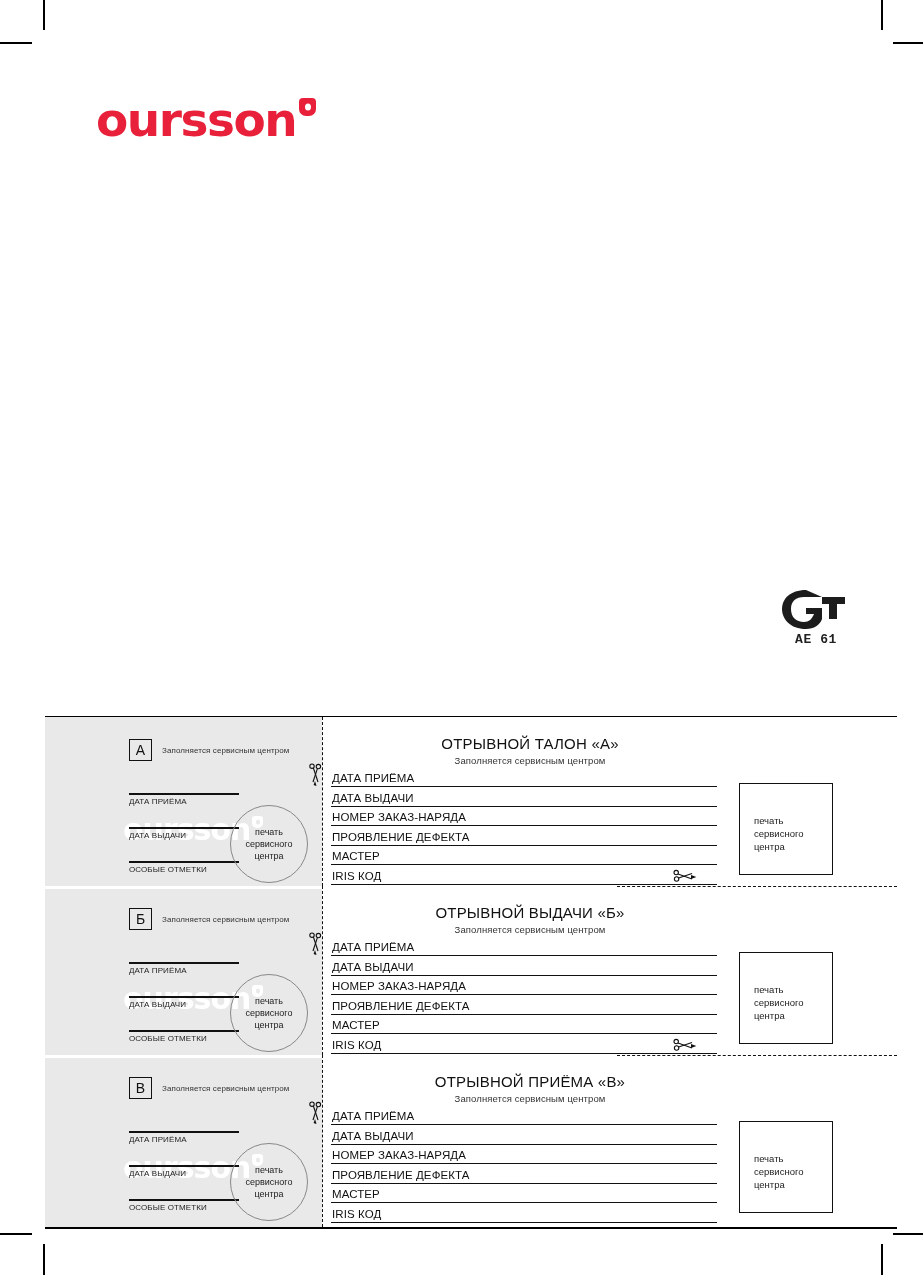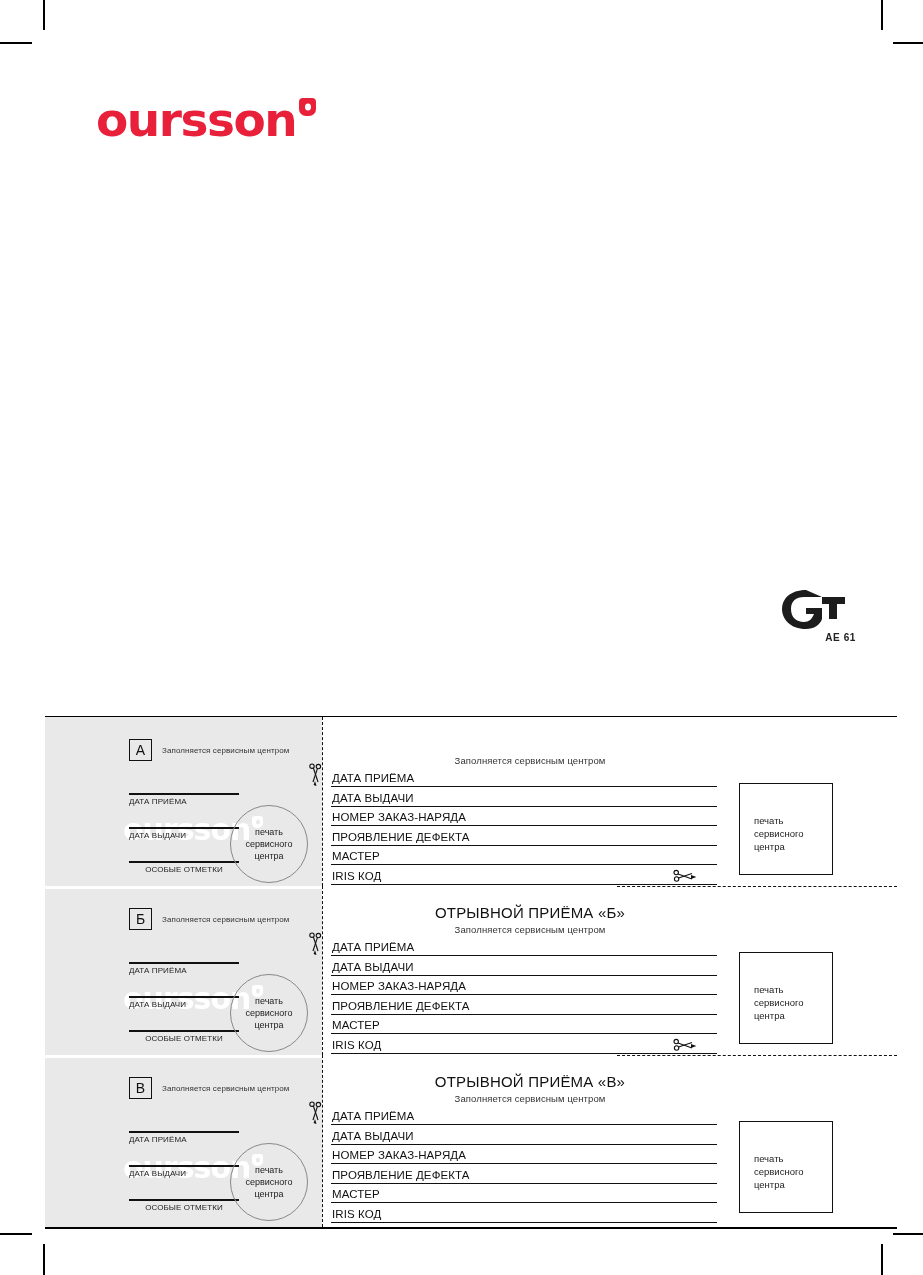--- a/index.html
+++ b/index.html
@@ -29,23 +29,23 @@
   }
   .logo-badge::after{
     content:"";position:absolute;left:50%;top:50%;
     width:6px;height:7px;background:#fff;border-radius:50%;
     transform:translate(-50%,-50%);
   }
 
   
   .gost{position:absolute;left:776px;top:588px;width:80px;height:60px;}
   .gost-label{
-    position:absolute;left:0;top:44px;width:80px;text-align:right;
-    font-size:10px;font-weight:bold;letter-spacing:.6px;color:#222;
-    font-family:Liberation Sans, sans-serif;
+    position:absolute;left:0;top:44px;width:80px;text-align:center;
+    font-size:13px;font-weight:bold;letter-spacing:.6px;color:#222;
+    font-family:Liberation Mono, monospace;
   }
 
   
   .coupons{
     position:absolute;left:45px;top:716px;width:852px;
   }
   .rule-top{height:1.4px;background:#000;width:852px;}
   .block{position:relative;height:169px;}
   .block.last{height:172px;}
   .rule-bottom{height:1.4px;background:#000;width:852px;}
@@ -60,21 +60,21 @@
   .letter-box{
     width:21px;height:20px;border:1.3px solid #111;
     display:flex;align-items:center;justify-content:center;
     font-size:14px;line-height:1;color:#111;background:#e9e9e9;
   }
   .stub-note{font-size:8px;color:#333;letter-spacing:.1px;white-space:nowrap;}
 
   .stub-field{position:absolute;left:84px;width:110px;}
   .stub-field .ln{height:1.2px;background:#111;width:110px;}
   .stub-field .lb{font-size:8px;color:#222;padding-top:2px;letter-spacing:.1px;white-space:nowrap;}
-  .f1{top:76px;} .f2{top:110px;} .f3{top:144px;text-align:center;}
+  .f1{top:76px;} .f2{top:110px;} .f3{top:144px;}
 
   .watermark{
     position:absolute;left:78px;top:98px;
     font-family:"DejaVu Sans",sans-serif;
     font-size:30px;line-height:30px;font-weight:bold;color:#ffffff;
     letter-spacing:-1px;display:flex;align-items:flex-start;
     user-select:none;pointer-events:none;
   }
   .watermark .wm-badge{
     width:11px;height:12px;background:#ffffff;margin-left:2px;margin-top:1px;
@@ -199,20 +199,21 @@
       <g stroke="#111" stroke-width="1.1" fill="none">
         <circle cx="5" cy="3.2" r="2.2"></circle>
           <circle cx="11.4" cy="3.6" r="2.2"></circle>
         <path d="M6.4 5 L11 19"></path>
           <path d="M10.4 5.6 L6 19"></path>
       </g>
       <path d="M8 18 L9.6 23 L6.6 22 Z" fill="#111"></path>
     </svg>
 
     <div class="coupon">
+      <div class="c-title">ОТРЫВНОЙ ТАЛОН «А»</div>
       <div class="c-sub">Заполняется сервисным центром</div>
       <div class="rows">
         <div class="row">
             <span>ДАТА ПРИЁМА</span>
           </div>
         <div class="row">
             <span>ДАТА ВЫДАЧИ</span>
           </div>
         <div class="row">
             <span>НОМЕР ЗАКАЗ-НАРЯДА</span>
@@ -282,21 +283,21 @@
       <g stroke="#111" stroke-width="1.1" fill="none">
         <circle cx="5" cy="3.2" r="2.2"></circle>
           <circle cx="11.4" cy="3.6" r="2.2"></circle>
         <path d="M6.4 5 L11 19"></path>
           <path d="M10.4 5.6 L6 19"></path>
       </g>
       <path d="M8 18 L9.6 23 L6.6 22 Z" fill="#111"></path>
     </svg>
 
     <div class="coupon">
-      <div class="c-title">ОТРЫВНОЙ ПРИЁМА «Б»</div>
+      <div class="c-title">ОТРЫВНОЙ ВЫДАЧИ «Б»</div>
       <div class="c-sub">Заполняется сервисным центром</div>
       <div class="rows">
         <div class="row">
             <span>ДАТА ПРИЁМА</span>
           </div>
         <div class="row">
             <span>ДАТА ВЫДАЧИ</span>
           </div>
         <div class="row">
             <span>НОМЕР ЗАКАЗ-НАРЯДА</span>

